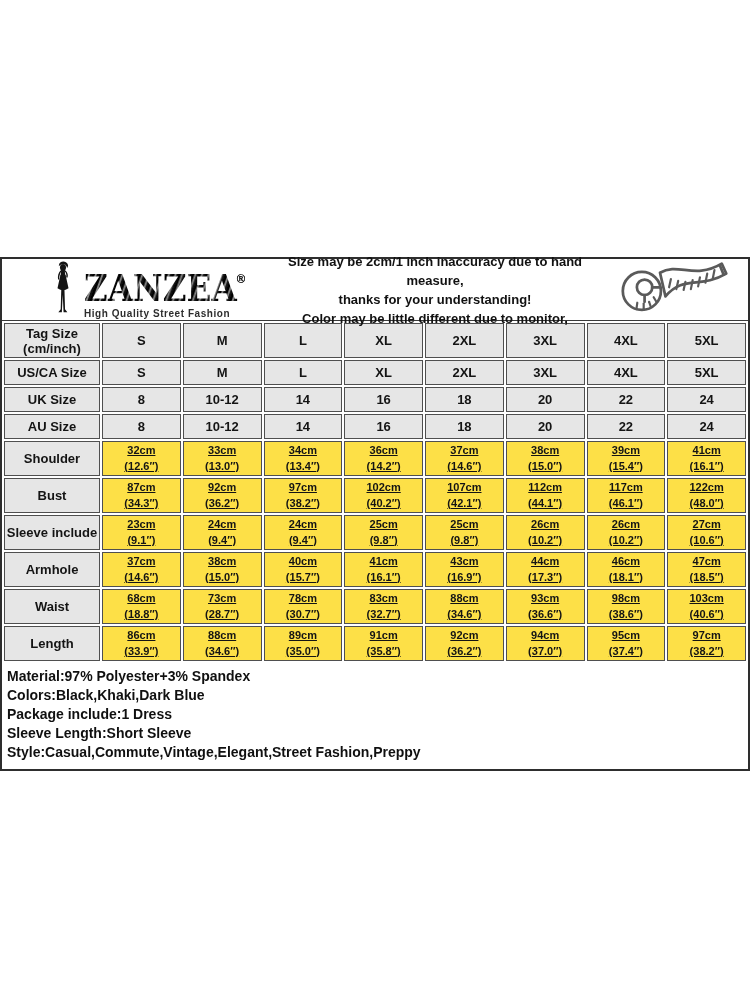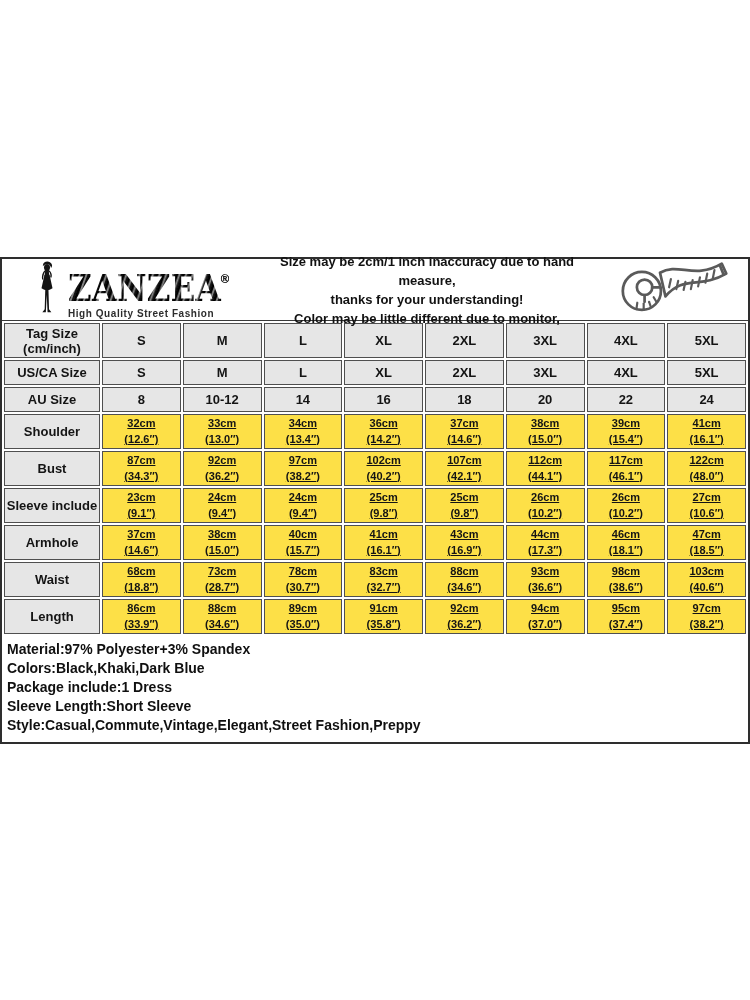--- a/index.html
+++ b/index.html
@@ -9,21 +9,21 @@
   }
   .sheet{
     position:absolute;top:257px;left:0;width:750px;box-sizing:border-box;
     border:2px solid #2e2e2e;background:#fff;
   }
   
   .hdr{
     display:flex;align-items:center;height:62px;
     border-bottom:1px solid #3a3a3a;box-sizing:border-box;
   }
-  .logo{display:flex;padding-left:28px;width:252px;box-sizing:border-box;}
+  .logo{display:flex;padding-left:28px;width:252px;box-sizing:border-box;margin-left:16px;}
   .logo svg{flex:0 0 auto;}
   .logo-text{margin-left:4px;}
   .brand{
     font-family:"DejaVu Serif", serif;font-weight:bold;font-size:37px;line-height:36px;
     letter-spacing:0px;transform:scaleX(.88);transform-origin:left center;white-space:nowrap;
     background:repeating-linear-gradient(112deg,#000 0 2px,#8a8a8a 3px 4px,#111 5px 7px);
     -webkit-background-clip:text;background-clip:text;color:transparent;
   }
   .brand sup{font-size:13px;font-family:"Liberation Sans",sans-serif;vertical-align:18px;
     background:none;-webkit-background-clip:initial;color:#222;}
@@ -133,20 +133,31 @@
           <td class="gray">S</td>
           <td class="gray">M</td>
           <td class="gray">L</td>
           <td class="gray">XL</td>
           <td class="gray">2XL</td>
           <td class="gray">3XL</td>
           <td class="gray">4XL</td>
           <td class="gray">5XL</td>
         </tr>
         <tr class="r-size">
+          <th class="gray">UK Size</th>
+          <td class="gray">8</td>
+          <td class="gray">10-12</td>
+          <td class="gray">14</td>
+          <td class="gray">16</td>
+          <td class="gray">18</td>
+          <td class="gray">20</td>
+          <td class="gray">22</td>
+          <td class="gray">24</td>
+        </tr>
+        <tr class="r-size">
           <th class="gray">AU Size</th>
           <td class="gray">8</td>
           <td class="gray">10-12</td>
           <td class="gray">14</td>
           <td class="gray">16</td>
           <td class="gray">18</td>
           <td class="gray">20</td>
           <td class="gray">22</td>
           <td class="gray">24</td>
         </tr>

